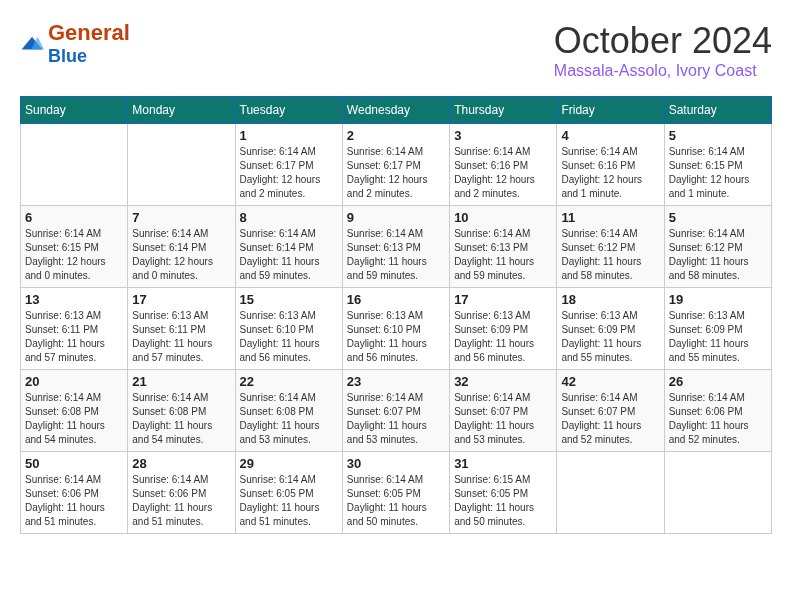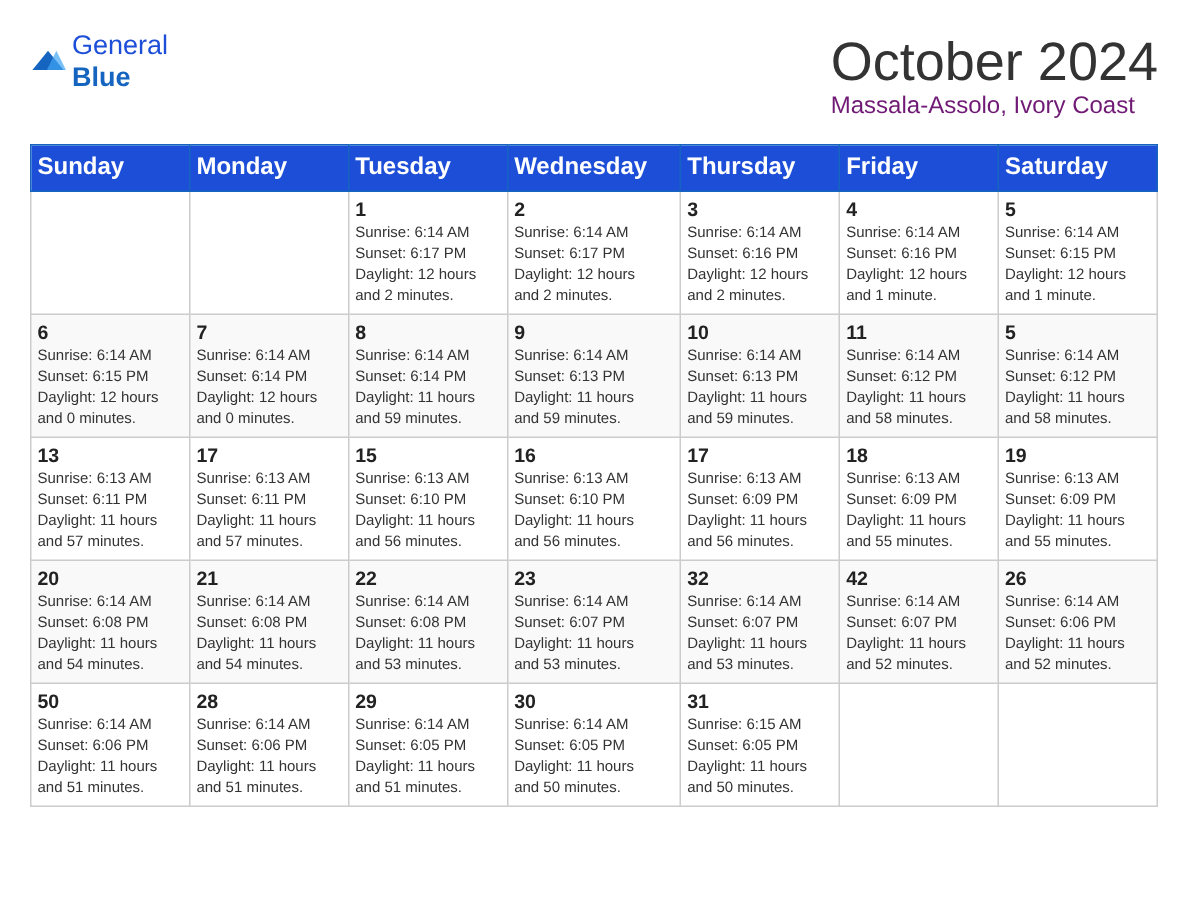--- a/index.html
+++ b/index.html
@@ -28,34 +28,34 @@
     .title-area {
       text-align: left;
     }
     .month-title {
       font-size: 36px;
       font-weight: 300;
       color: #333;
     }
     .location-title {
       font-size: 16px;
-      color: #701a75;
+      color: #8b5cf6;
     }
     table {
       width: 100%;
       border-collapse: collapse;
       font-size: 11px;
     }
     thead tr th {
-      background-color: #1d4ed8;
+      background-color: #0f766e;
       color: #fff;
       padding: 6px 4px;
       text-align: left;
-      font-size: 16px;
-      font-weight: bold;
+      font-size: 12px;
+      font-weight: normal;
       border: 1px solid #1565c0;
     }
     tbody tr td {
       border: 1px solid #ccc;
       vertical-align: top;
       padding: 4px 4px;
       min-height: 80px;
       height: 80px;
     }
     .day-number {
@@ -82,21 +82,21 @@
 </head>
 <body>
 
 <div class="header-area">
   <div class="logo">
     <svg class="logo-icon" viewBox="0 0 30 22" xmlns="http://www.w3.org/2000/svg">
       <polygon points="15,2 28,18 2,18" fill="#1565c0"></polygon>
       <polygon points="22,2 30,18 14,18" fill="#42a5f5" opacity="0.7"></polygon>
     </svg>
     <div>
-      <span style="font-size:18px;font-weight:normal;color:#1d4ed8;">General</span><br>
+      <span style="font-size:22px;font-weight:bold;color:#c2410c;">General</span><br>
       <span style="font-size:18px;font-weight:bold;color:#1565c0;">Blue</span>
     </div>
   </div>
   <div class="title-area">
     <div class="month-title">October 2024</div>
     <div class="location-title">Massala-Assolo, Ivory Coast</div>
   </div>
 </div>
 
 <table>

